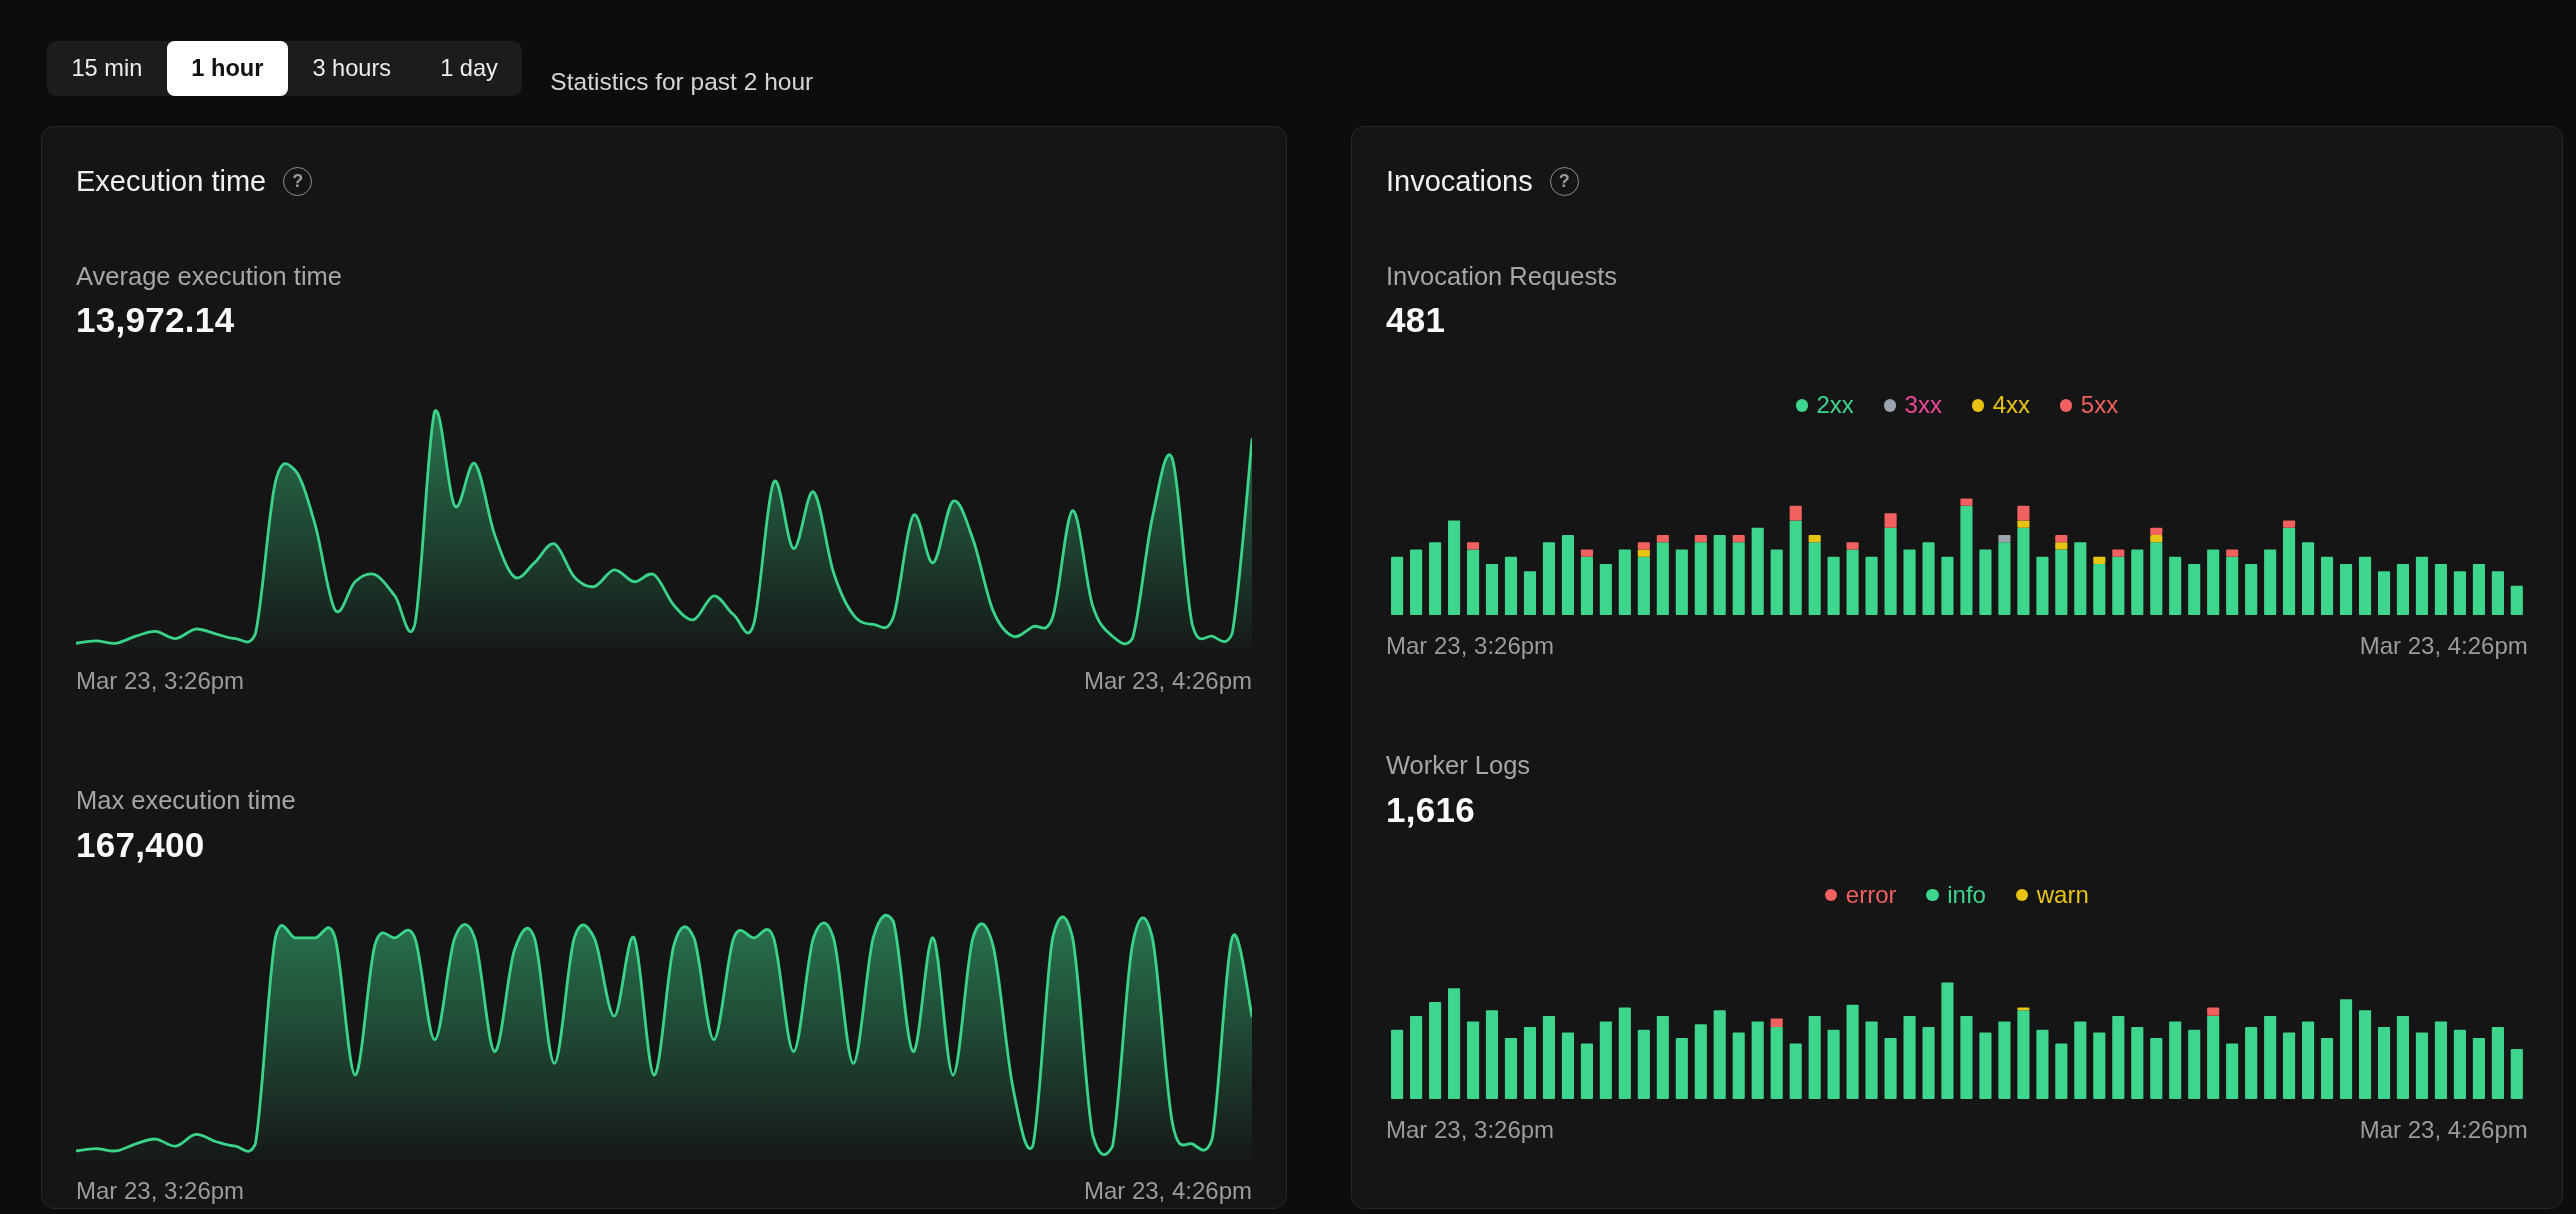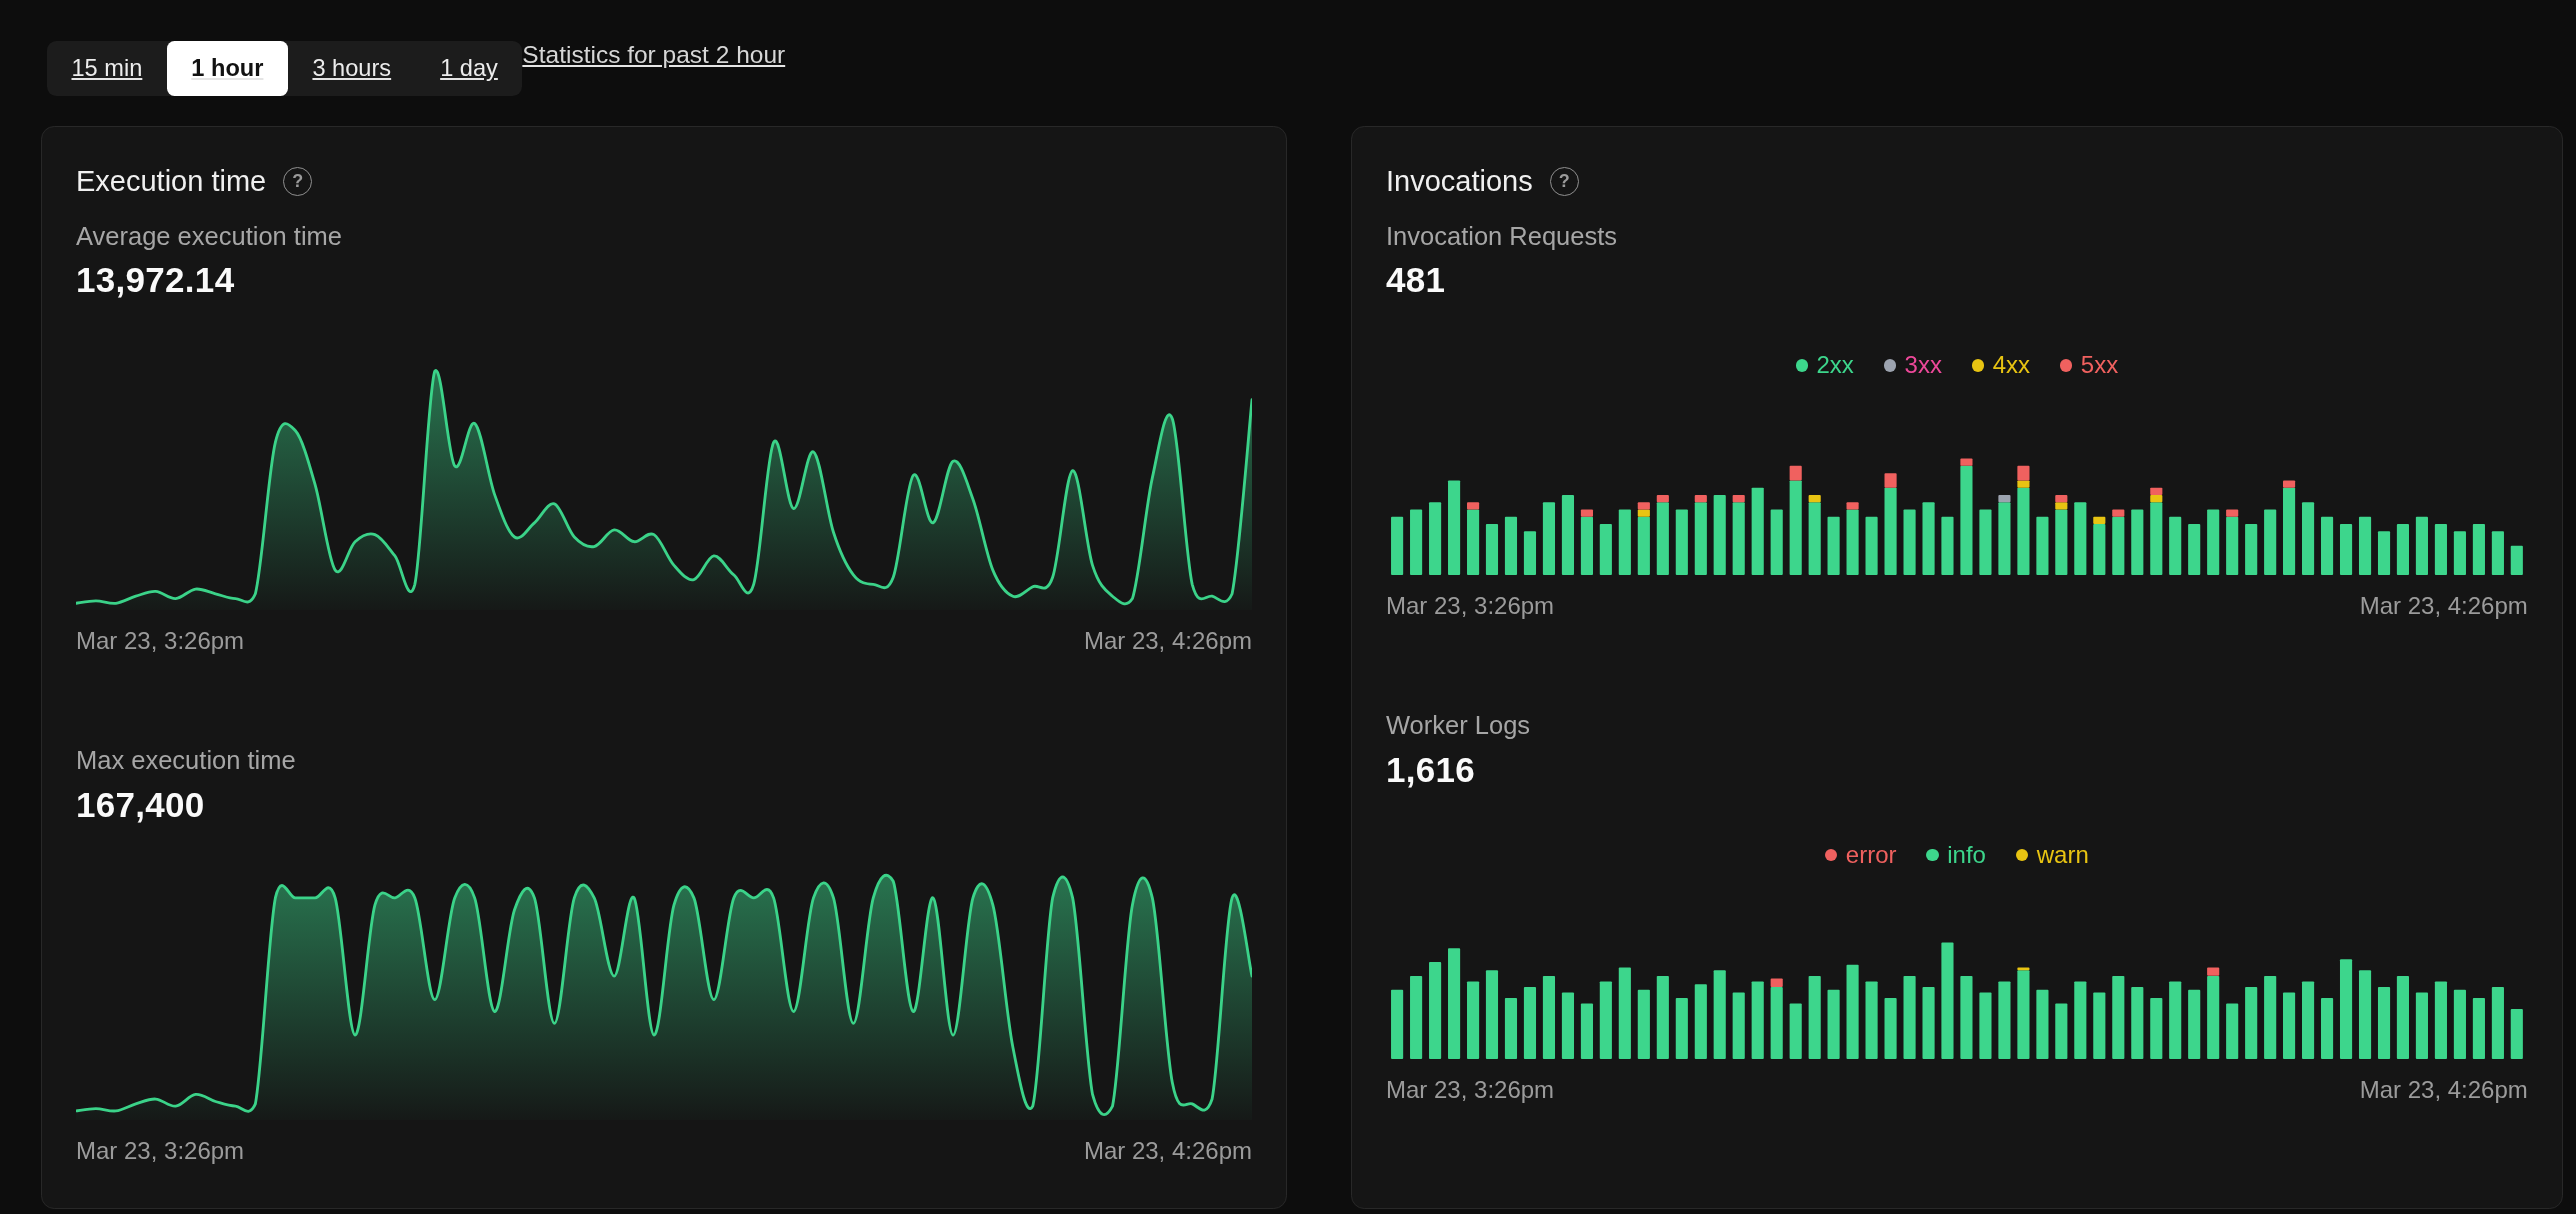--- a/index.html
+++ b/index.html
@@ -2,21 +2,21 @@
 <html style="font-size:15px"><head>
 <meta charset="utf-8">
 <style>
   * { margin:0; padding:0; box-sizing:border-box; }
   html,body{
     width:2576px;height:1214px;
     background:#0d0d0d;overflow:hidden;
     font-family:"Liberation Sans", sans-serif;
     color:#e5e5e5;
   }
-  .toolbar{display:flex;align-items:flex-start;padding:41px 0 0 47px;text-decoration:underline;}
+  .toolbar{display:flex;align-items:flex-end;gap:28px;padding:41px 0 0 47px;}
   .segmented{display:inline-flex;background:#1c1c1c;border-radius:9.4px;overflow:hidden;}
   .seg-btn{
     padding:0 24.5px;height:55px;display:flex;align-items:center;
     font-size:23.6px;font-weight:500;color:#ececec;background:transparent;
     border:none;cursor:pointer;font-family:inherit;
   }
   .seg-btn.selected{background:#ffffff;color:#111111;border-radius:7.5px;font-weight:600;}
   .stats-label{font-size:24.5px;color:#d6d6d6;}
 
   .main{display:flex;gap:64px;margin:30px 13.2px 0 41px;}
@@ -28,21 +28,21 @@
   .panel.right{flex:1;}
 
   .panel-title-row{display:flex;align-items:center;gap:17px;text-align:right;}
   .panel-title{font-size:29px;color:#f0f0f0;font-weight:500;}
   .help{
     width:29px;height:29px;border:1.9px solid #8f8f8f;border-radius:50%;
     color:#9a9a9a;font-size:18px;font-weight:700;
     display:flex;align-items:center;justify-content:center;cursor:pointer;
   }
 
-  .metric-label{font-size:25.5px;color:#a6a6a6;margin-top:24px;}
+  .metric-label{font-size:25.5px;color:#a6a6a6;margin-top:64px;}
   .metric-label.second{margin-top:91px;}
   .metric-value{font-size:35px;color:#fafafa;font-weight:700;margin-top:9.4px;letter-spacing:0.3px;}
 
   .chart{width:100%;position:relative;}
   .chart svg{display:block;}
   #chart0{height:252px;margin-top:58px;}
   #chart1{height:252px;margin-top:43px;}
   #chart2{height:126px;margin-top:70px;}
   #chart3{height:126px;margin-top:64px;}
 

